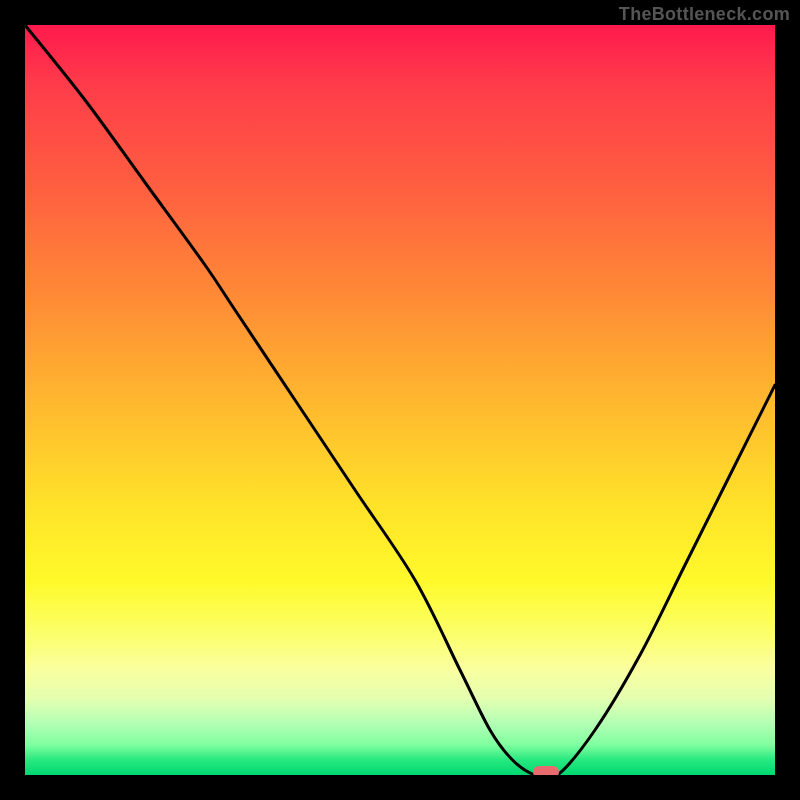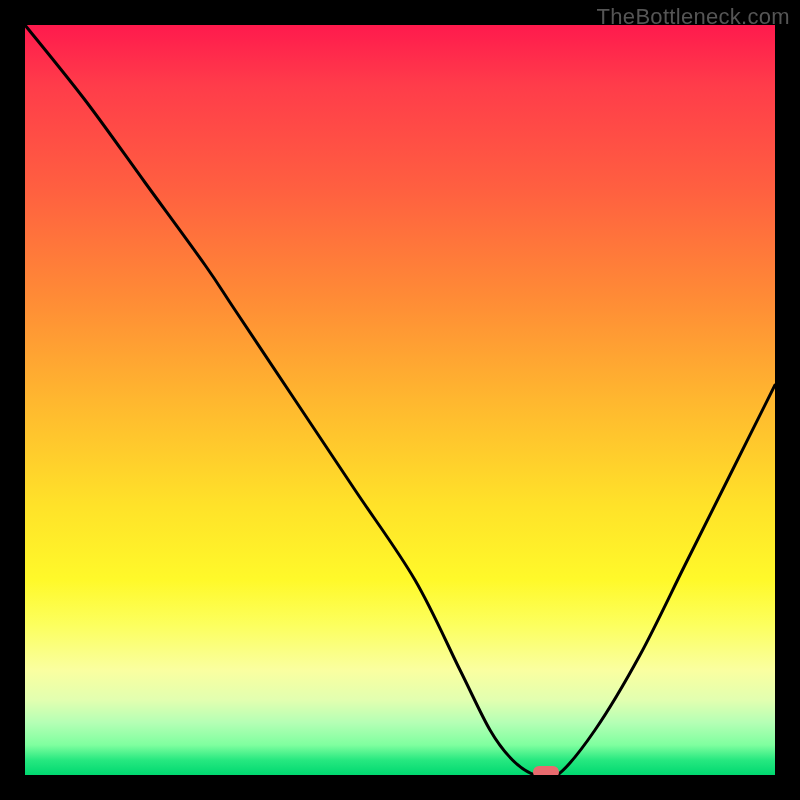--- a/index.html
+++ b/index.html
@@ -15,22 +15,22 @@
     position: relative;
     width: 800px;
     height: 800px;
     background: #000;
   }
   .watermark {
     position: absolute;
     top: 4px;
     right: 10px;
     color: #555;
-    font-size: 22px;
-    font-weight: 400;
+    font-size: 18px;
+    font-weight: 700;
     letter-spacing: 0.3px;
     z-index: 50;
   }
   .plot-area {
     position: absolute;
     left: 25px;
     top: 25px;
     width: 750px;
     height: 750px;
     overflow: hidden;

